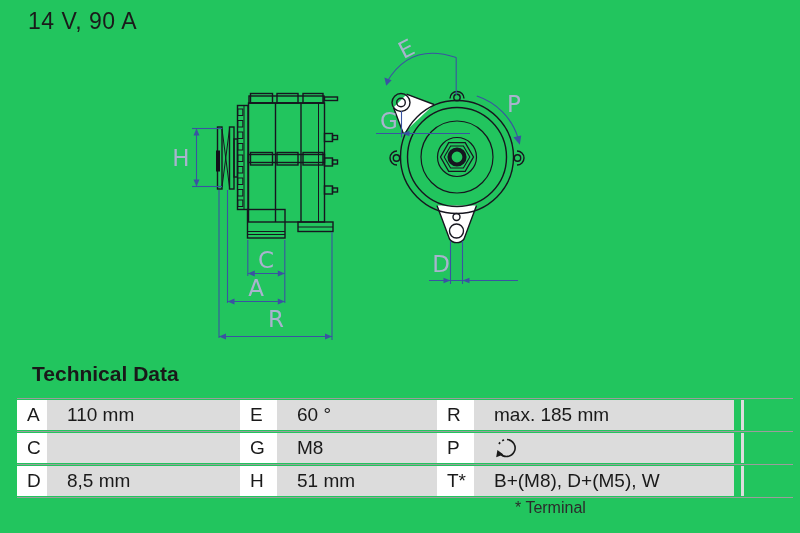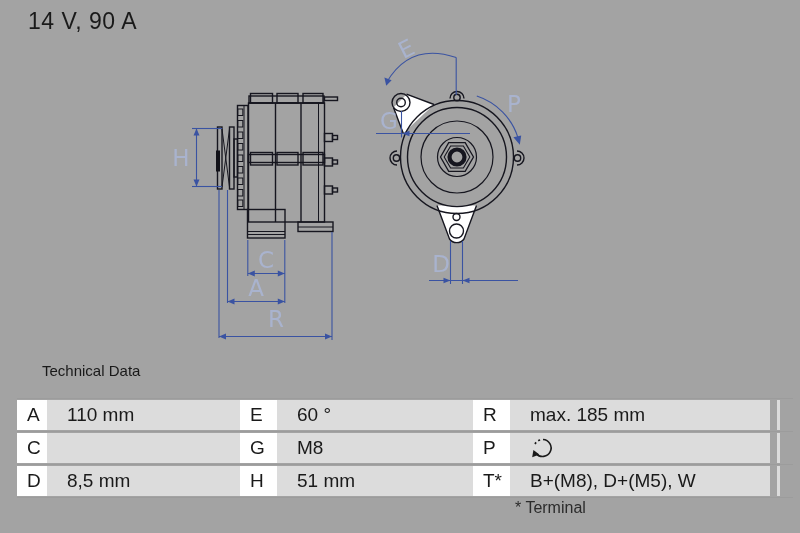--- a/index.html
+++ b/index.html
@@ -1,38 +1,38 @@
 <!DOCTYPE html>
 <html><head>
 <meta charset="utf-8">
 <style>
   html,body{margin:0;padding:0;background:#fff;}
   #stage{
-    position:relative;width:800px;height:533px;background:#a3a3a3;
+    position:relative;width:800px;height:533px;background:#22c55e;
     font-family:"Liberation Sans", sans-serif;color:#1a1a1a;overflow:hidden;
   }
   
   #rating{
     position:absolute;left:28px;top:8px;font-size:23px;letter-spacing:.5px;color:#1a1a1a;
   }
   
   #diagram{position:absolute;left:0;top:0;width:800px;height:360px;}
   .dim-label{font-family:"DejaVu Sans",sans-serif;fill:#a9b3ce;font-size:23px;}
   
   #td-title{
-    position:absolute;left:42px;top:362px;font-size:15px;font-weight:normal;color:#191919;
+    position:absolute;left:32px;top:362px;font-size:21px;font-weight:bold;color:#191919;
   }
   #td-table{position:absolute;left:17px;top:398px;width:776px;}
   .tline{height:1px;background:#9c9c9c;}
   .trow{display:flex;height:30px;margin:1px 0;align-items:stretch;}
   .cell{display:flex;align-items:center;font-size:19px;color:#1a1a1a;white-space:nowrap;overflow:hidden;}
   .key{background:#ffffff;padding-left:10px;box-sizing:border-box;}
   .val{background:#dcdcdc;padding-left:20px;box-sizing:border-box;}
   .k1{width:30px;} .v1{width:193px;}
-  .k2{width:37px;} .v2{width:196px;}
+  .k2{width:37px;} .v2{width:160px;}
   .k3{width:37px;} .v3{width:260px;}
   .row-sliver{width:3px;margin-left:7px;background:#dcdcdc;}
   #td-footnote{
     position:absolute;left:515px;top:499px;font-size:16px;color:#2b2b2b;
   }
   .rot-icon{display:block;}
 </style>
 </head>
 <body>
 

